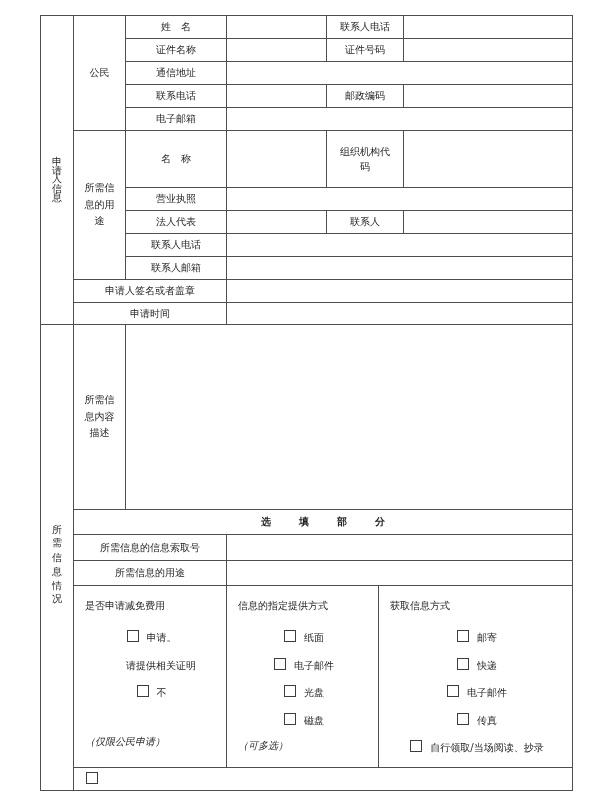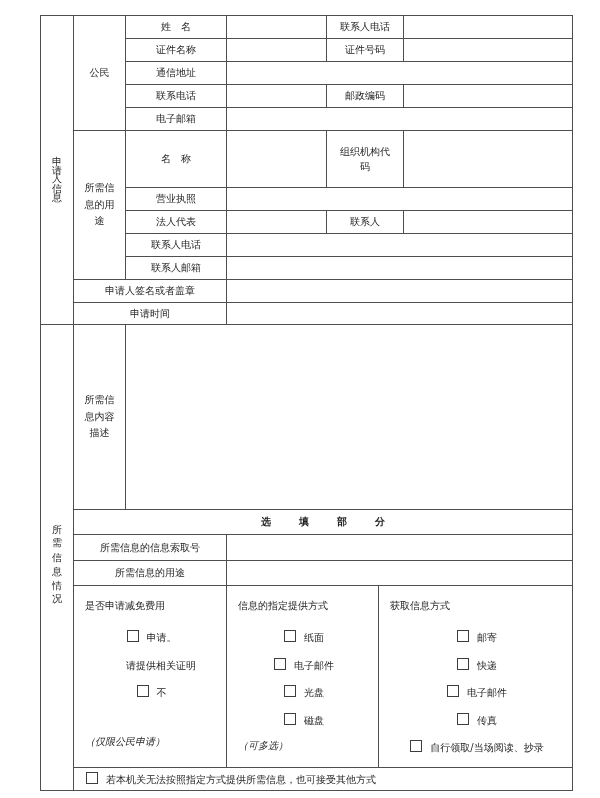--- a/index.html
+++ b/index.html
@@ -258,20 +258,20 @@
             </div>
             <div class="opt">
               <span class="cbx"></span><span>自行领取/当场阅读、抄录</span>
             </div>
             <div class="chk-note">（可多选）</div>
           </div>
         </td>
       </tr>
       <tr class="h23">
         <td colspan="4" class="foot">
-          <span class="cbx"></span><span>若本机关无法按照指定方式提供所需信息，也可接受其他方式</span>
+          <span class="cbx"></span>
         </td>
       </tr>
       </tbody>
     </table>
 
   </div>
 </div>
 
 </body></html>

